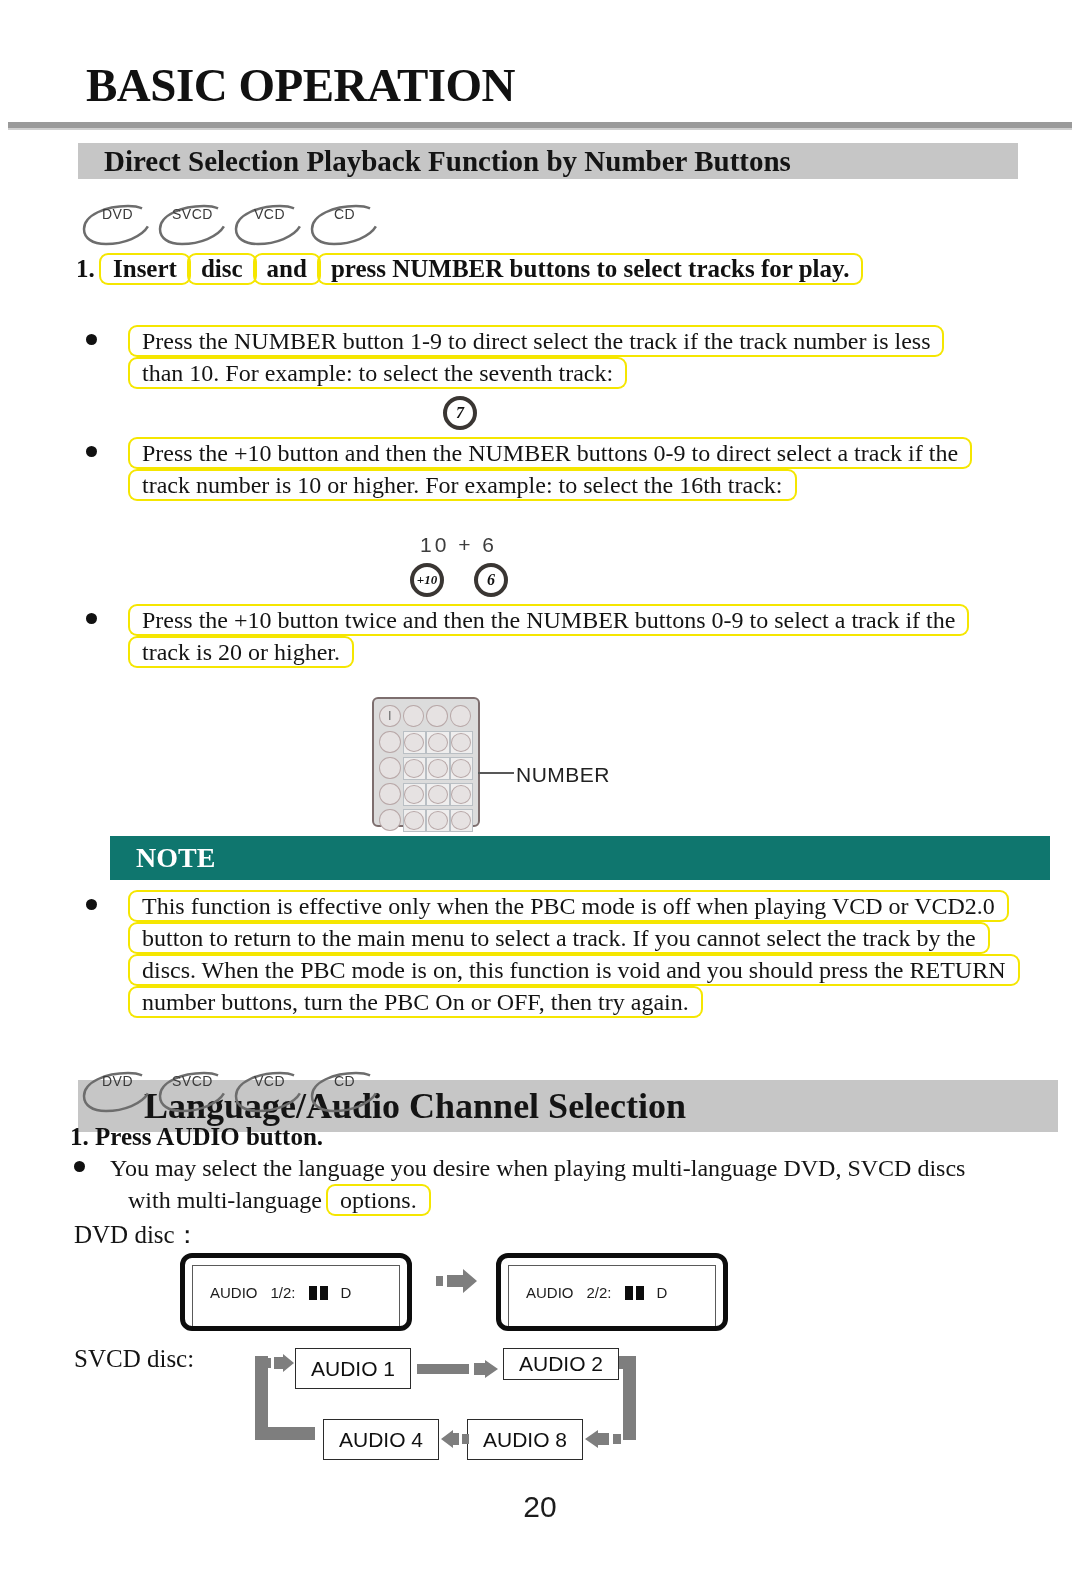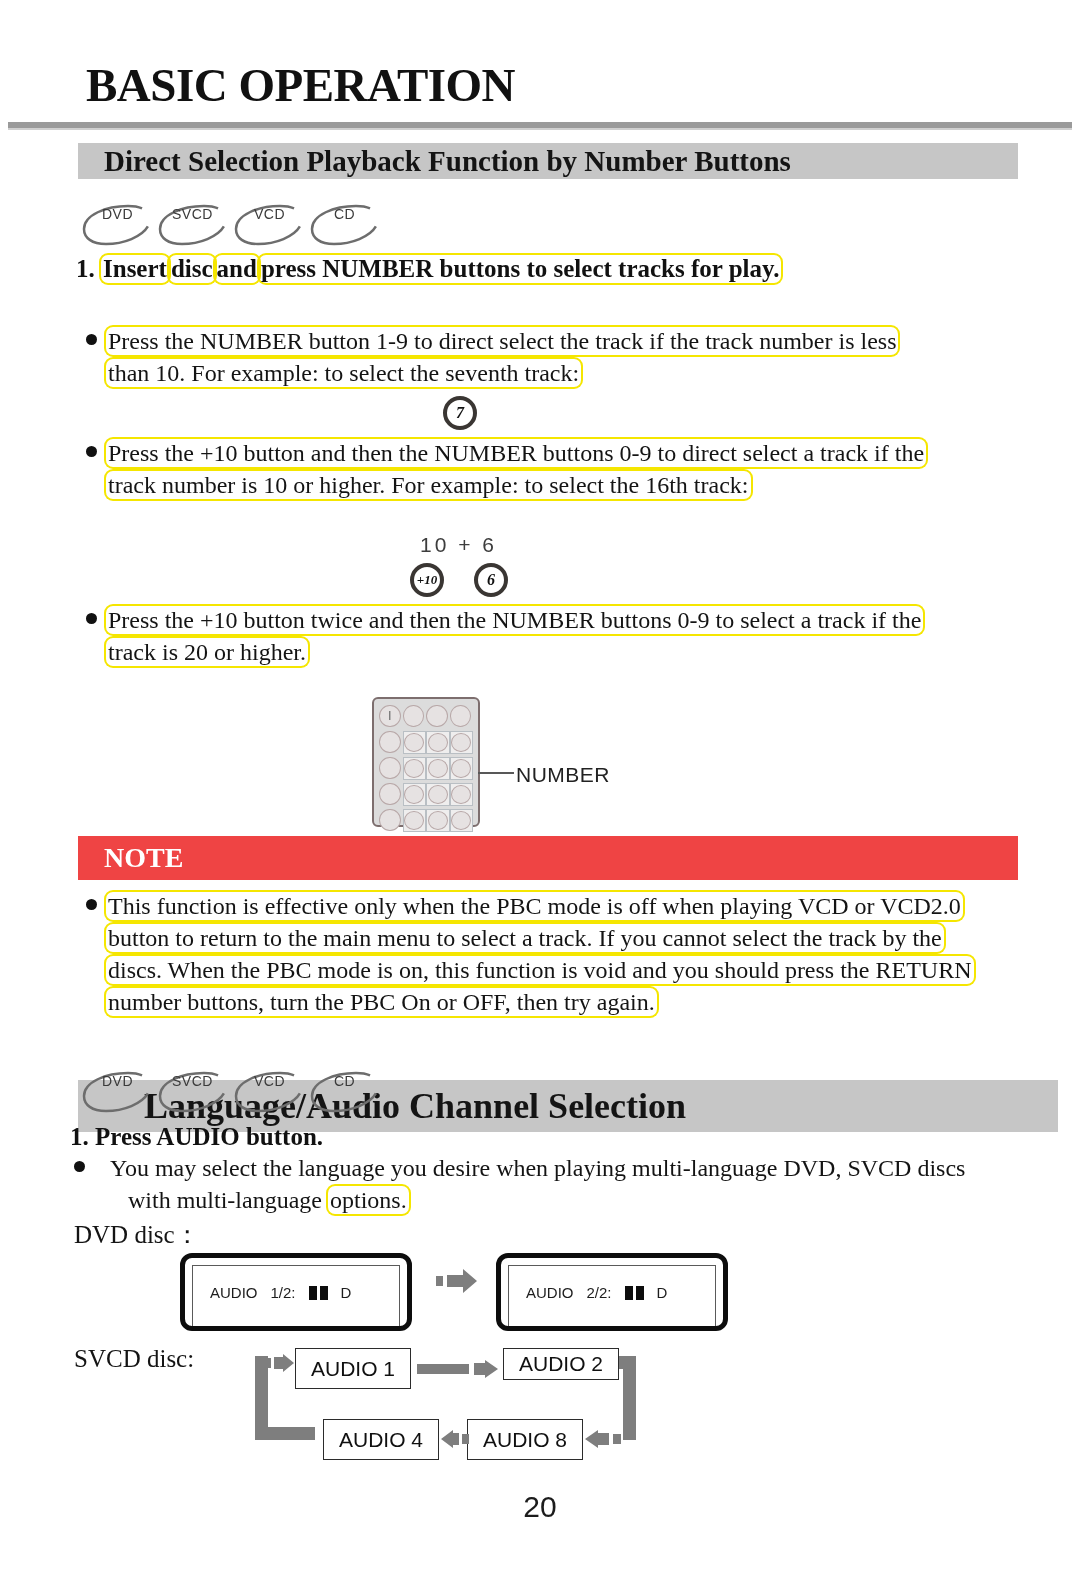--- a/index.html
+++ b/index.html
@@ -33,21 +33,21 @@
   .band{
     position:absolute;
     background:#c6c6c6;
     display:flex; align-items:center;
   }
   .band .band-label{
     font-family:"Liberation Serif", serif;
     font-weight:bold; color:#141414;
     padding-left:26px;
   }
-  .band-note{ background:#ef4444; }
+  .band-note{ background:#0f766e;margin-left:32px; }
   .band-note .band-label{ color:#ffffff; }
 
   
   .disc-row{ position:absolute; display:flex; }
   .disc{
     position:relative; width:72px; height:46px; margin-right:4px;
   }
   .disc svg{ position:absolute; left:0; top:0; }
   .disc .disc-label{
     position:absolute; left:22px; top:3px;
@@ -65,31 +65,31 @@
     font-weight:bold; font-size:25px; color:#111;
     white-space:nowrap;
   }
   .bullet-block{ position:absolute; }
   .bullet-dot{
     position:absolute; left:0; top:9px;
     width:11px; height:11px; border-radius:50%;
     background:#111;
   }
   .bullet-text{
-    margin-left:20px;
+    margin-left:44px;
     font-family:"Liberation Serif", serif;
     font-size:24px; line-height:32px; color:#141414;
   }
   .bullet-text .ln{ display:block; white-space:nowrap; }
 
   
   .hl{
     position:relative;
     display:inline-block;
-    padding:0 2px;
+    padding:0 12px;
     box-shadow:0 0 0 2px #f5e600;
     border-radius:7px;
     line-height:28px;
   }
 
   
   .key{
     position:absolute;
     width:34px; height:34px; border-radius:50%;
     border:4px solid #3a3633;

